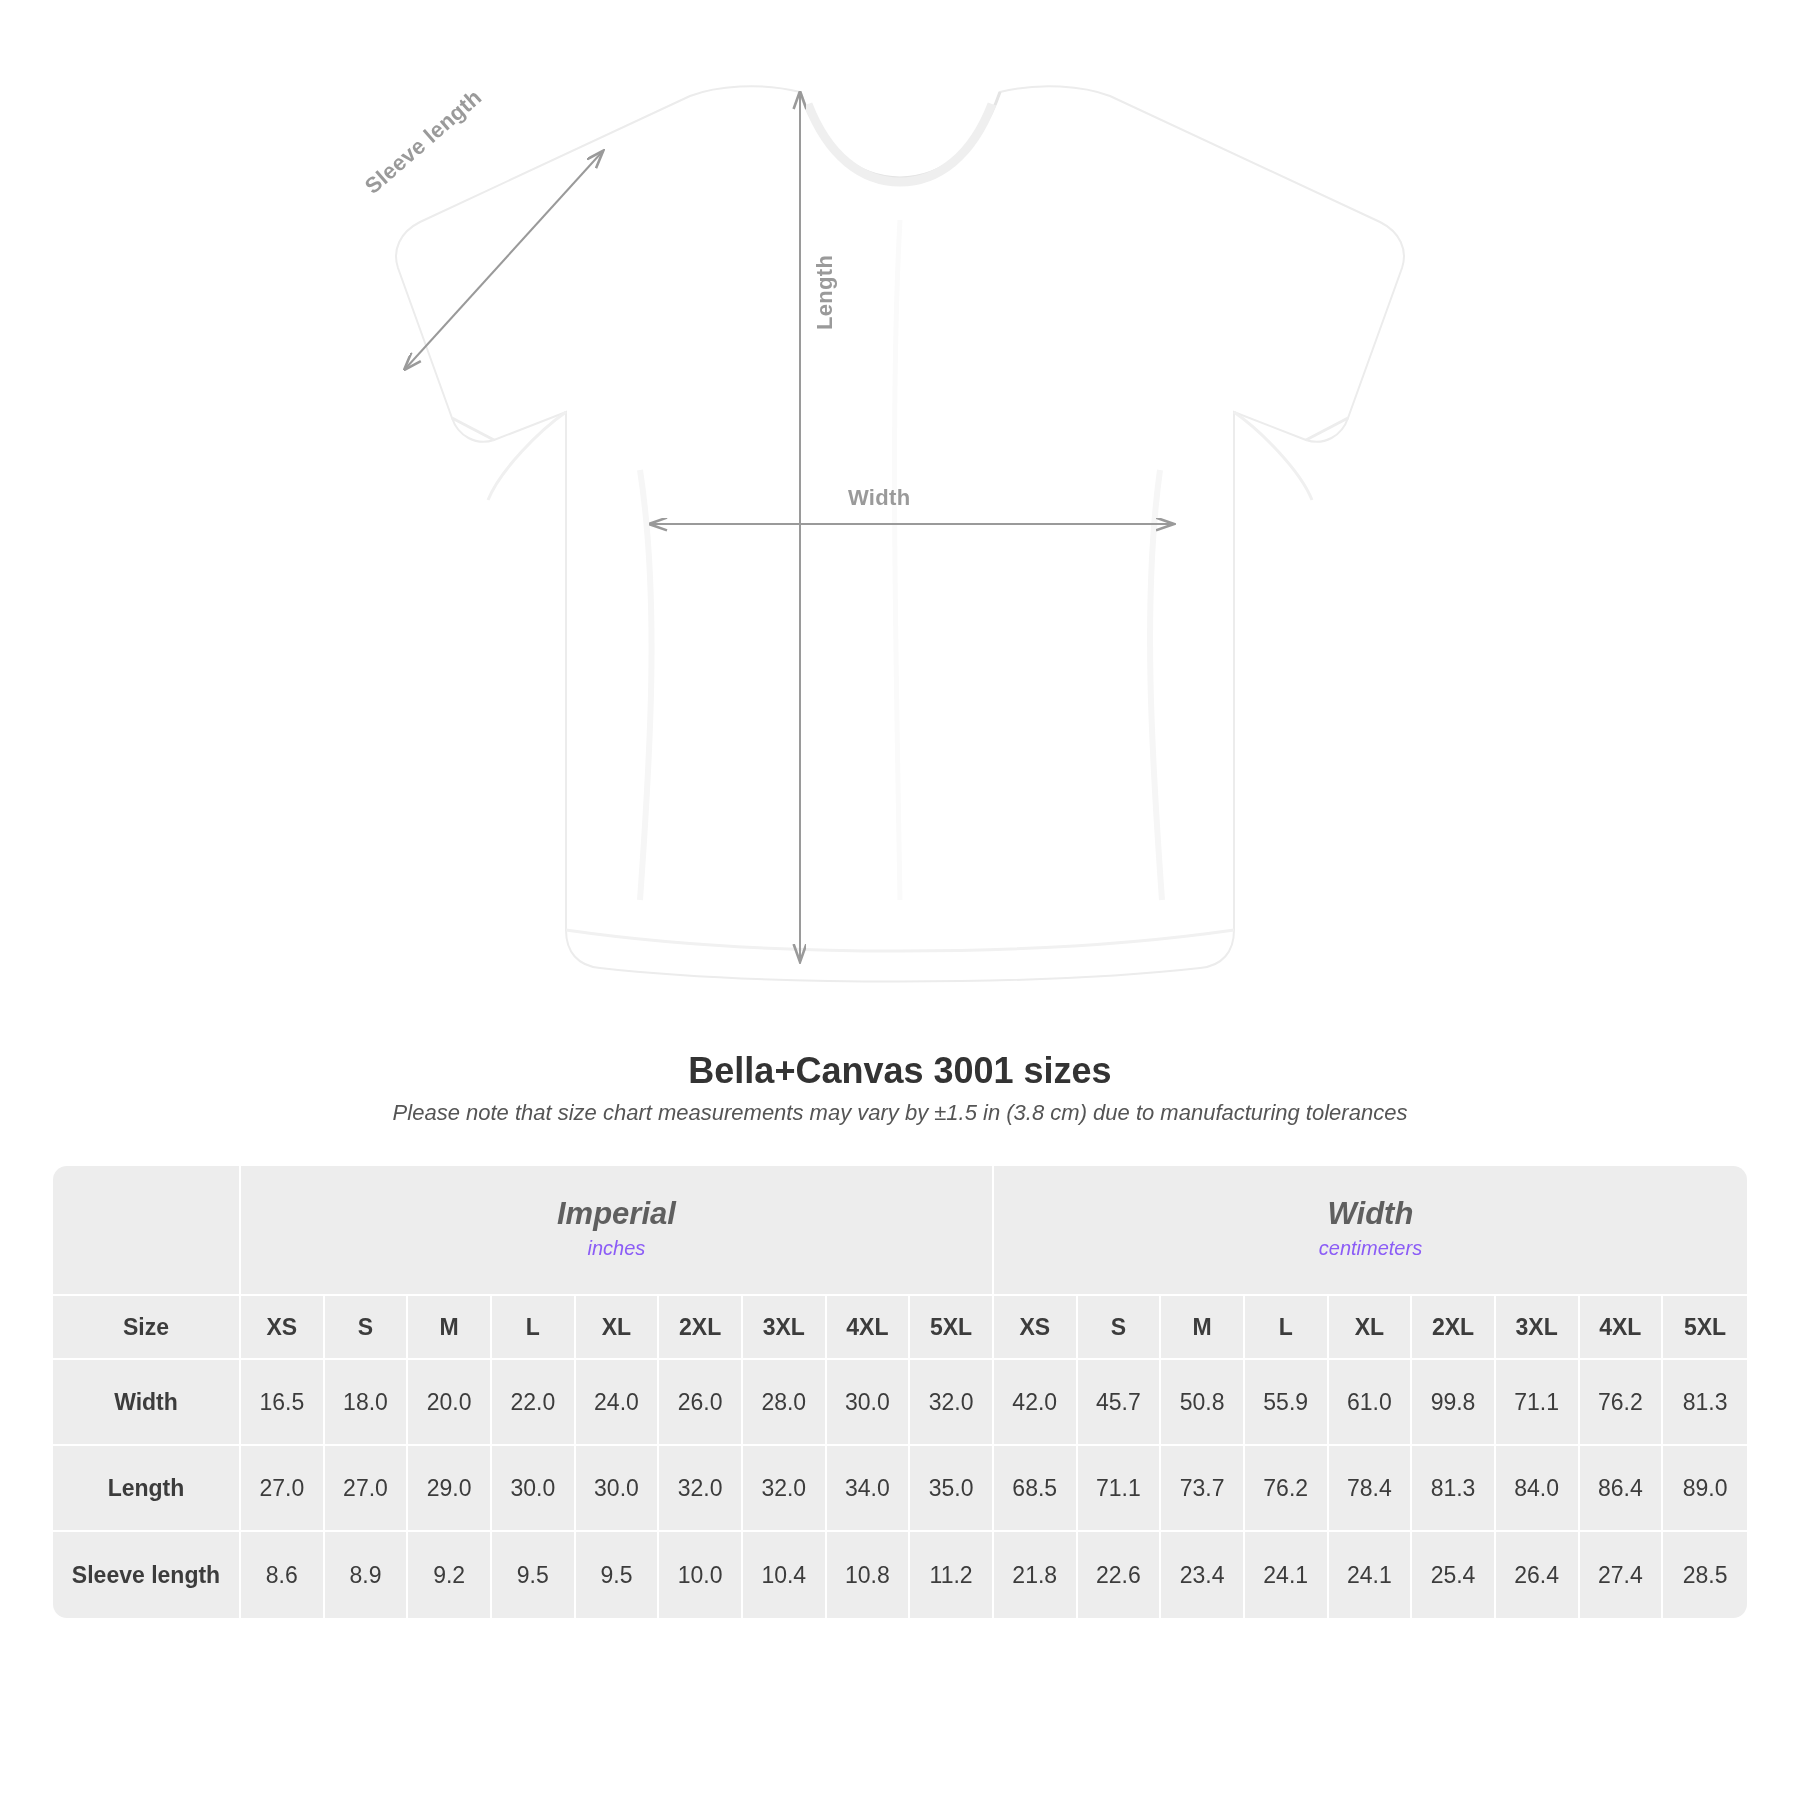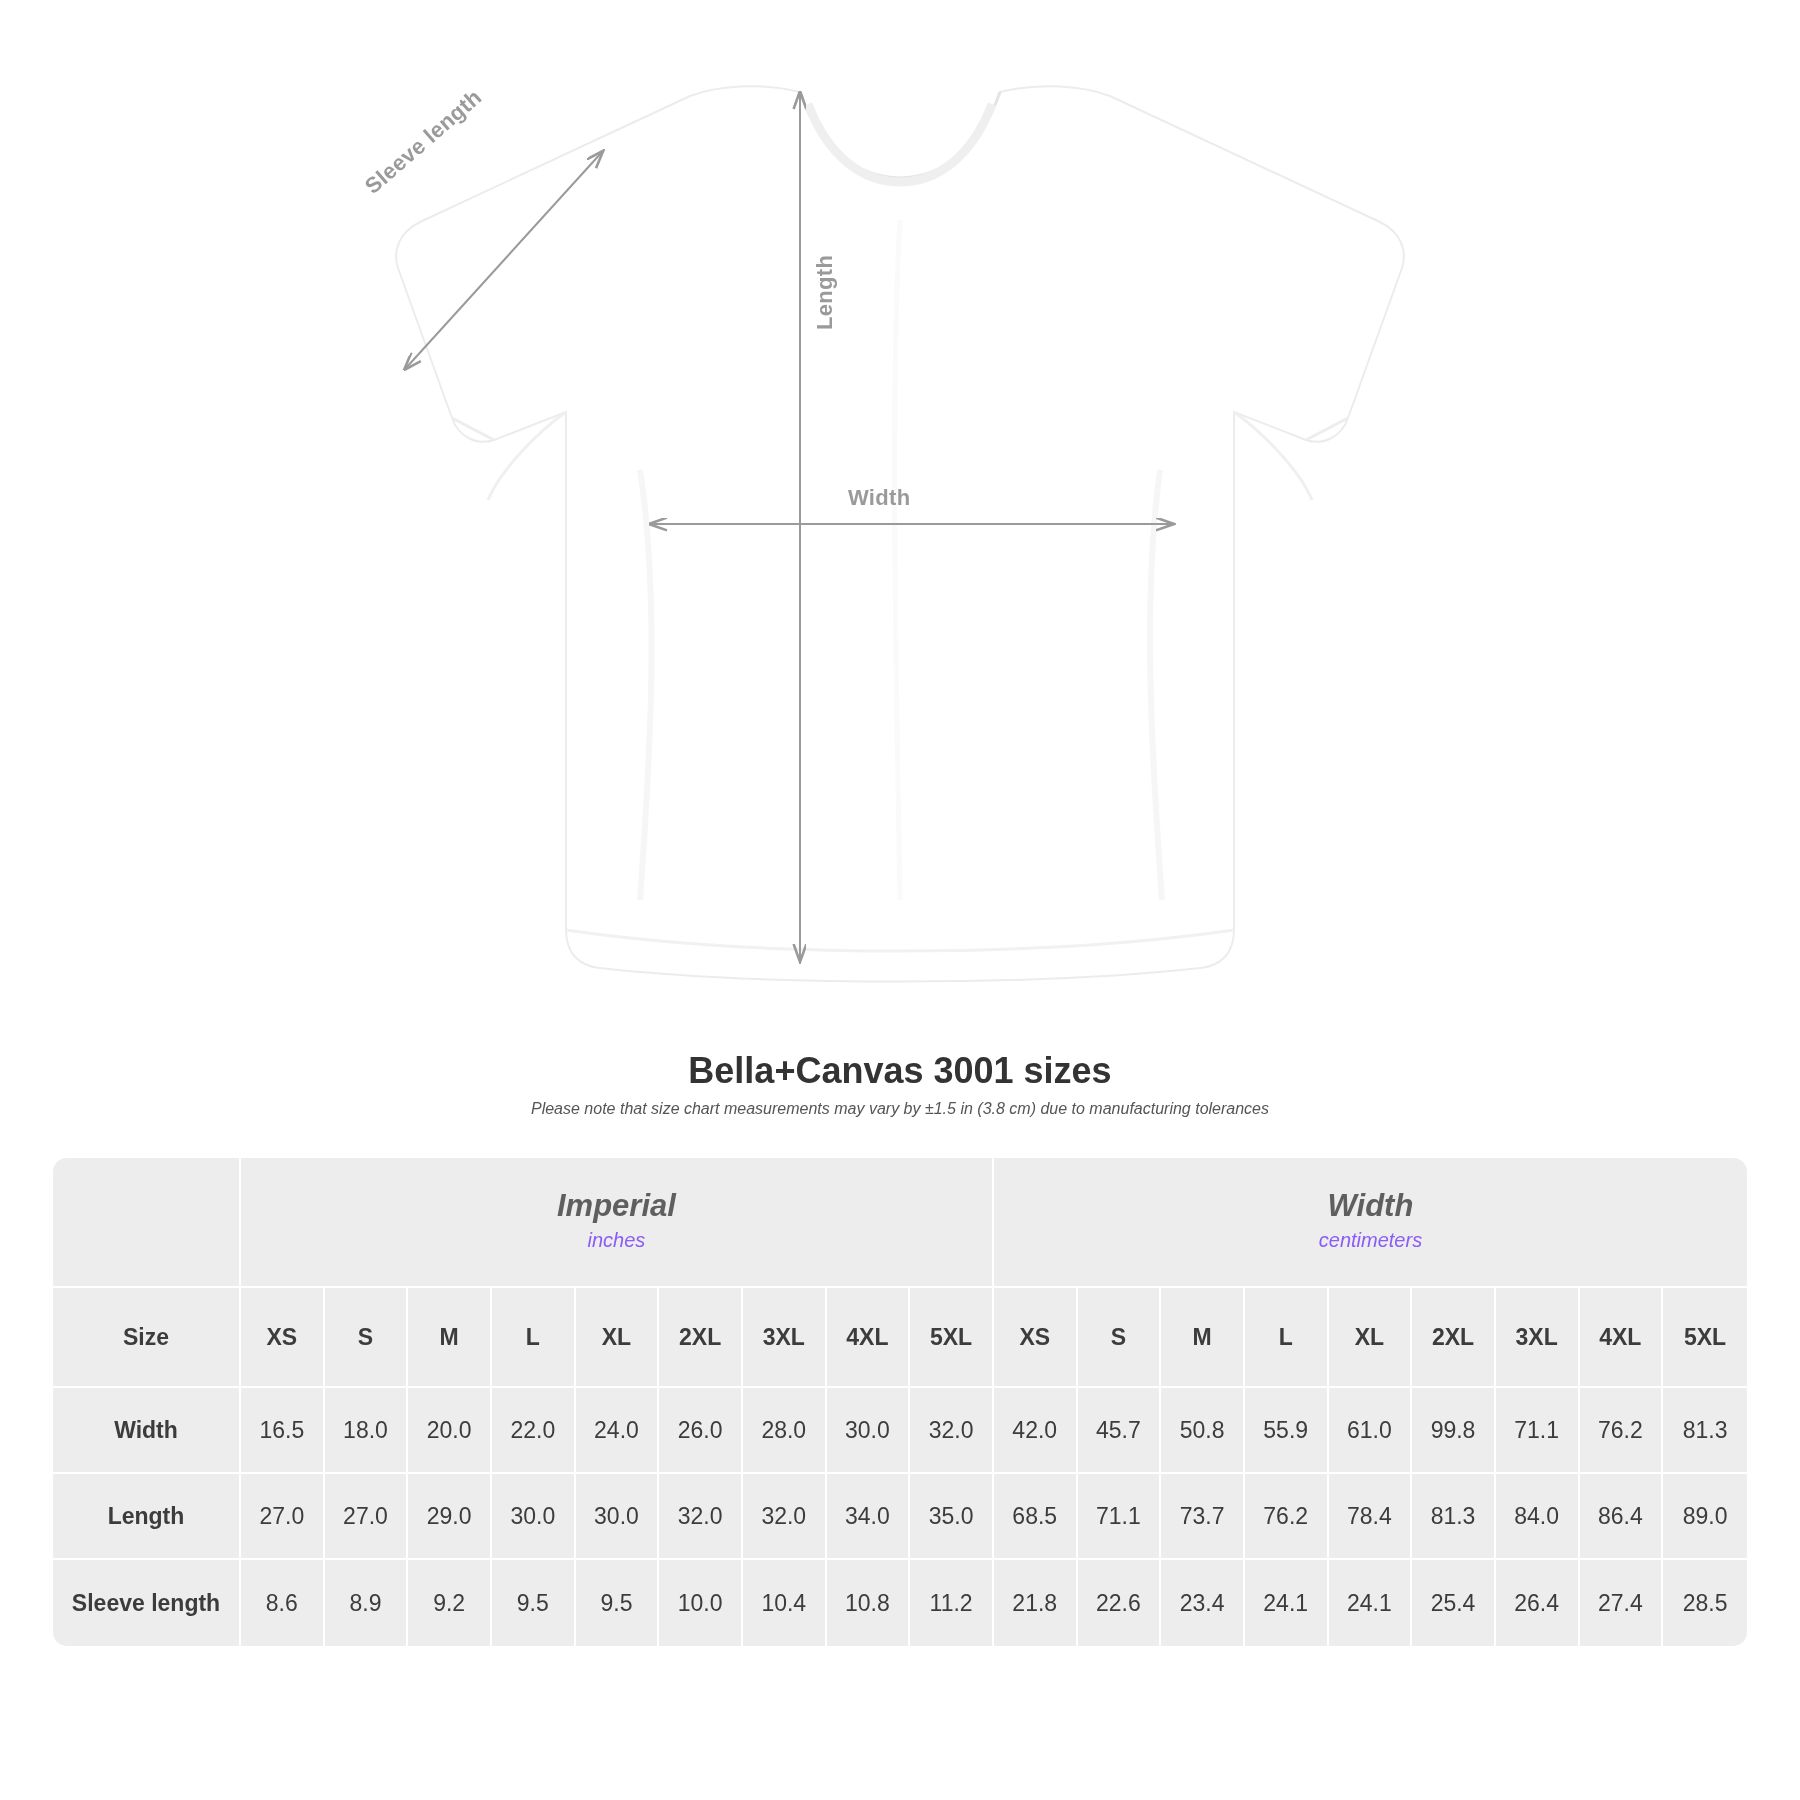--- a/index.html
+++ b/index.html
@@ -66,21 +66,21 @@
     text-align: center;
     margin-top: 20px;
   }
   .chart-title {
     font-size: 36px;
     font-weight: bold;
     color: #333333;
     margin: 0 0 8px 0;
   }
   .chart-note {
-    font-size: 16px;
+    font-size: 22px;
     font-style: italic;
     color: #555555;
     margin: 0;
   }
 
   
   .table-wrap {
     margin: 40px auto 0 auto;
     width: 1694px;
   }
@@ -123,21 +123,21 @@
     line-height: 1.6;
   }
 
   .row-label {
     font-weight: bold;
     color: #4a4a4a;
     font-size: 24px;
   }
 
   .size-head td {
-    height: 100px;
+    height: 64px;
     font-weight: bold;
     font-size: 24px;
     color: #4a4a4a;
   }
 
   .data-row td {
     height: 86px;
     font-size: 24px;
     color: #3c3c3c;
   }

